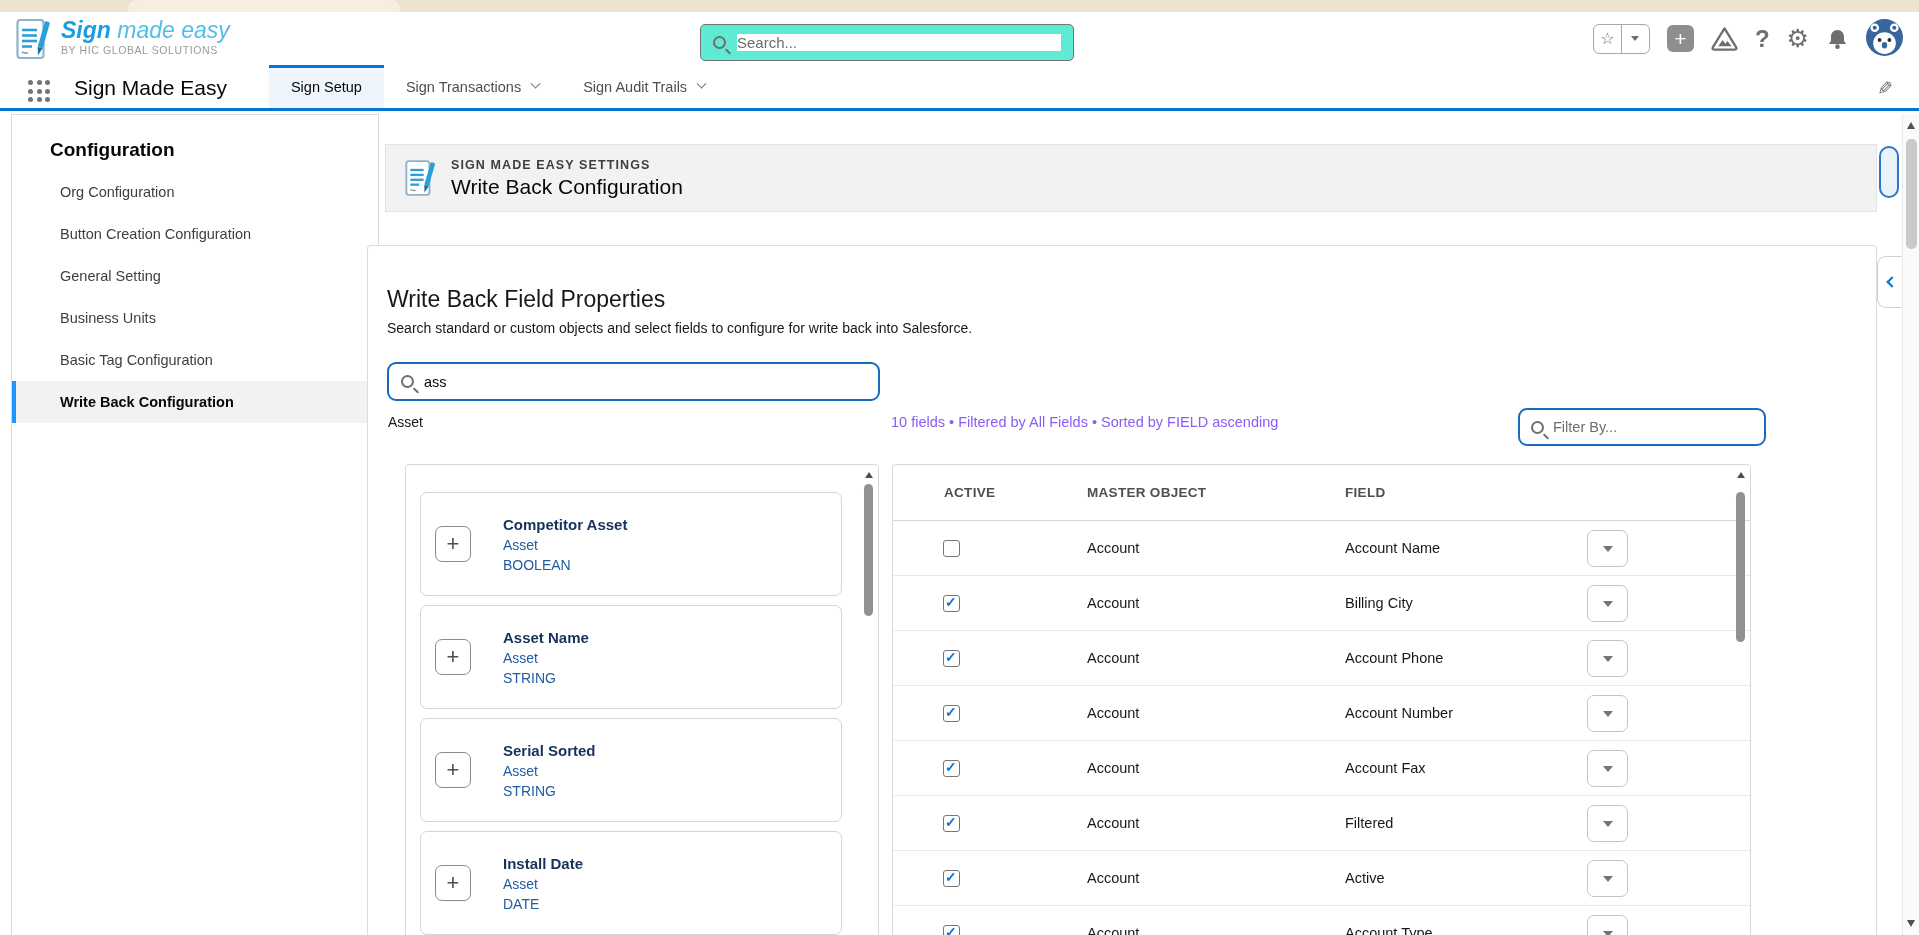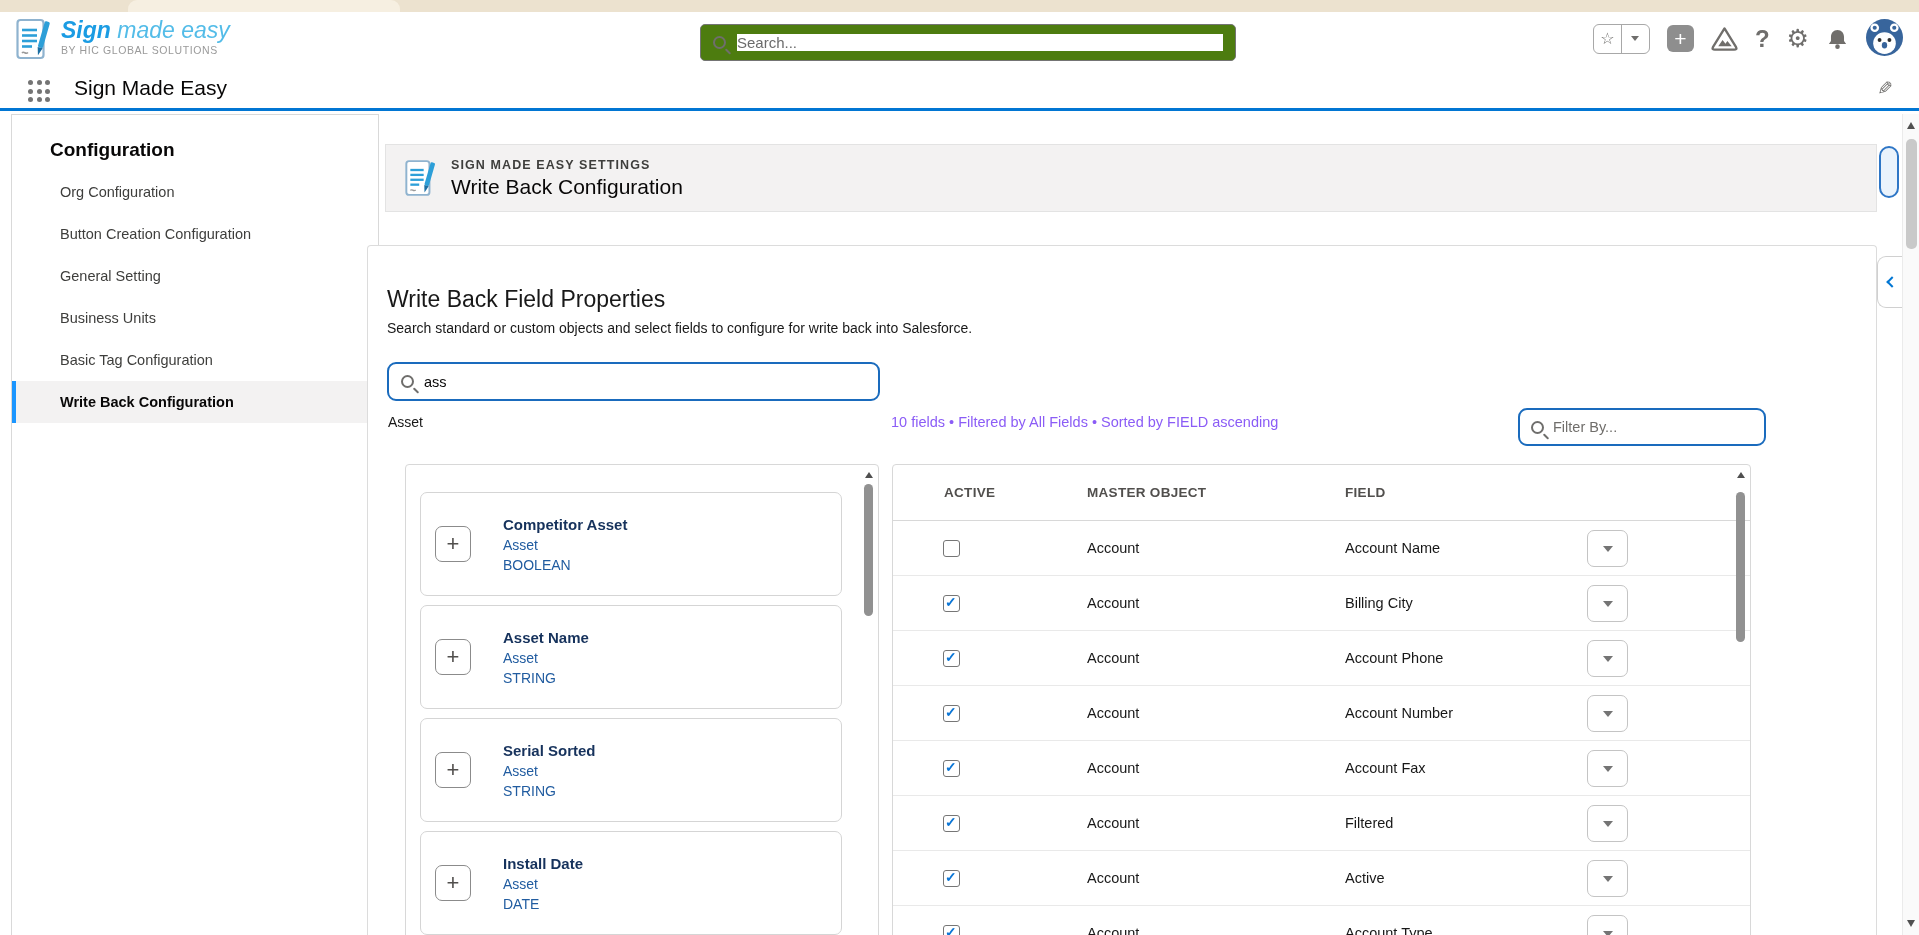--- a/index.html
+++ b/index.html
@@ -10,22 +10,22 @@
   }
   
   .browser-strip { position:absolute; left:0; top:0; right:0; height:12px; background:#ece2cf; }
   .browser-tab  { position:absolute; left:128px; top:0; width:272px; height:12px; background:#f6efe1; border-radius:9px 9px 0 0; }
   
   .global-header { position:absolute; left:0; top:12px; right:0; height:53px; background:#fff; }
   .logo { position:absolute; left:16px; top:5px; display:flex; gap:9px; align-items:flex-start; }
   .logo-text .brand { font-style:italic; font-size:23px; line-height:26px; color:#53bce8; }
   .logo-text .brand b { color:#1b9ce3; }
   .logo-text .byline { font-size:10.5px; letter-spacing:.6px; color:#9a9a9a; margin-top:1px; }
-  .g-search { position:absolute; left:700px; top:12px; width:536px; height:37px; border:1px solid #747474;
-              border-radius:5px; display:flex; align-items:center; padding:0 12px; gap:11px; background:#4d7c0f; }
+  .g-search { position:absolute; left:700px; top:12px; width:374px; height:37px; border:1px solid #747474;
+              border-radius:5px; display:flex; align-items:center; padding:0 12px; gap:11px; background:#5eead4; }
   .g-search input { border:none; outline:none; flex:1; font-size:15px; font-family:inherit; color:#181818; }
   .g-search input::placeholder { color:#6b6b6b; }
   .magnifier { width:13px; height:13px; border:2px solid #6f6e6c; border-radius:50%; position:relative; flex:none; }
   .magnifier::after { content:""; position:absolute; width:2px; height:7px; background:#6f6e6c;
                       transform:rotate(-45deg); left:12px; top:10px; border-radius:1px; }
   .header-icons { position:absolute; right:16px; top:0; height:53px; display:flex; align-items:center; gap:17px; }
   .star-combo { display:flex; align-items:stretch; border:1px solid #a8a8a8; border-radius:6px; height:30px; background:#fff; }
   .star-cell { width:27px; display:flex; align-items:center; justify-content:center; font-size:16px; color:#6f6e6c; }
   .star-split { width:1px; background:#a8a8a8; }
   .combo-tri { width:0; height:0; border-left:4.5px solid transparent; border-right:4.5px solid transparent; border-top:5.5px solid #6f6e6c; }
@@ -210,20 +210,38 @@
       <i></i>
       <i></i>
       <i></i>
       <i></i>
       <i></i>
       <i></i>
       <i></i>
       <i></i>
   </button>
   <div class="app-name">Sign Made Easy</div>
+  <div class="tabs">
+
+      <div class="tab active">
+        <span>Sign Setup</span>
+
+      </div>
+
+      <div class="tab has-chevron">
+        <span>Sign Transactions</span>
+        <i class="chev"></i>
+      </div>
+
+      <div class="tab has-chevron">
+        <span>Sign Audit Trails</span>
+        <i class="chev"></i>
+      </div>
+
+  </div>
   <button class="nav-pencil"><span>✎</span></button>
 </div>
 
 <div class="sidebar">
   <div class="sidebar-heading">Configuration</div>
 
     <div class="sidebar-item">Org Configuration</div>
 
     <div class="sidebar-item">Button Creation Configuration</div>
 

